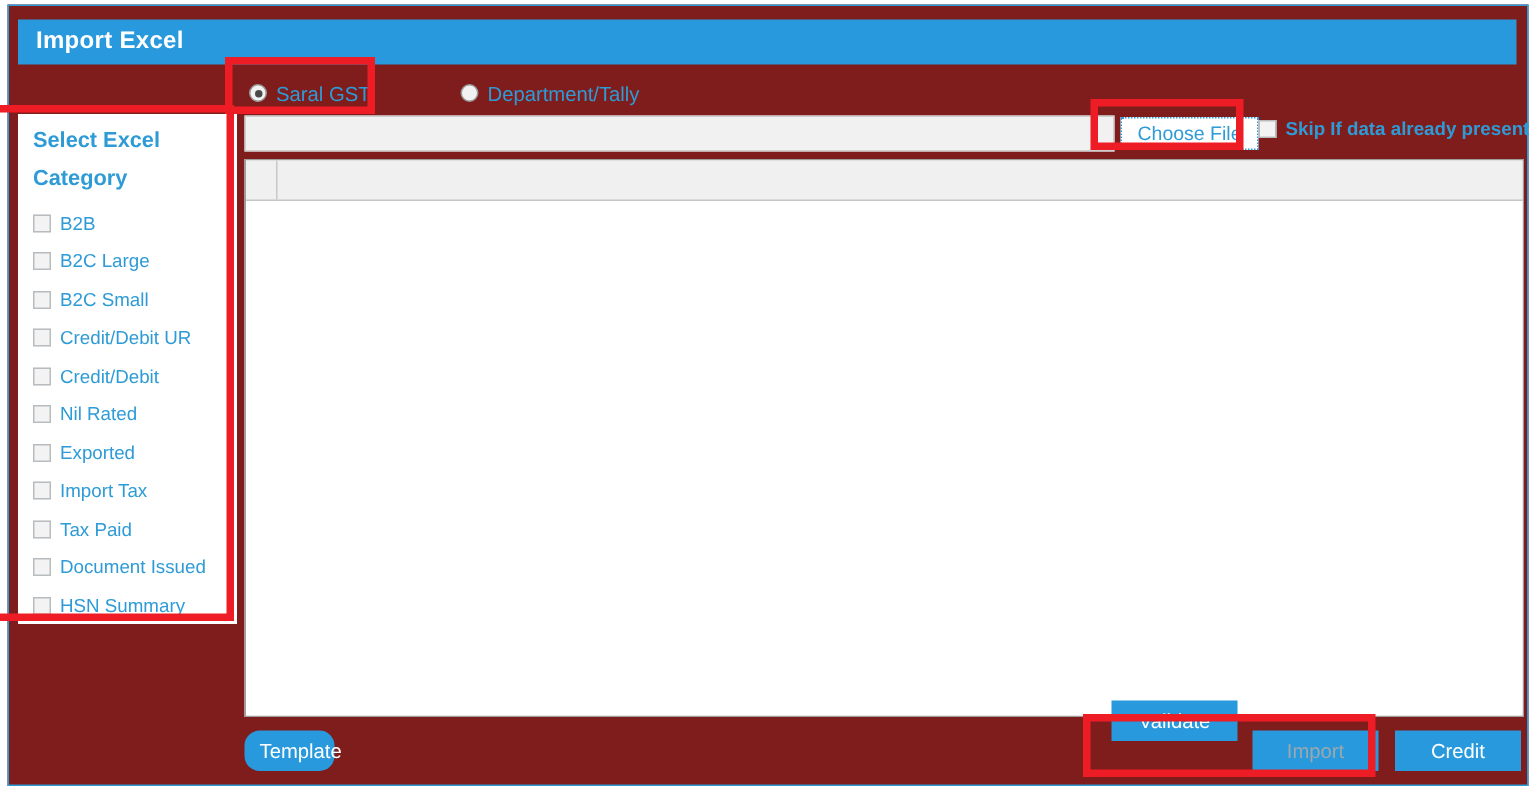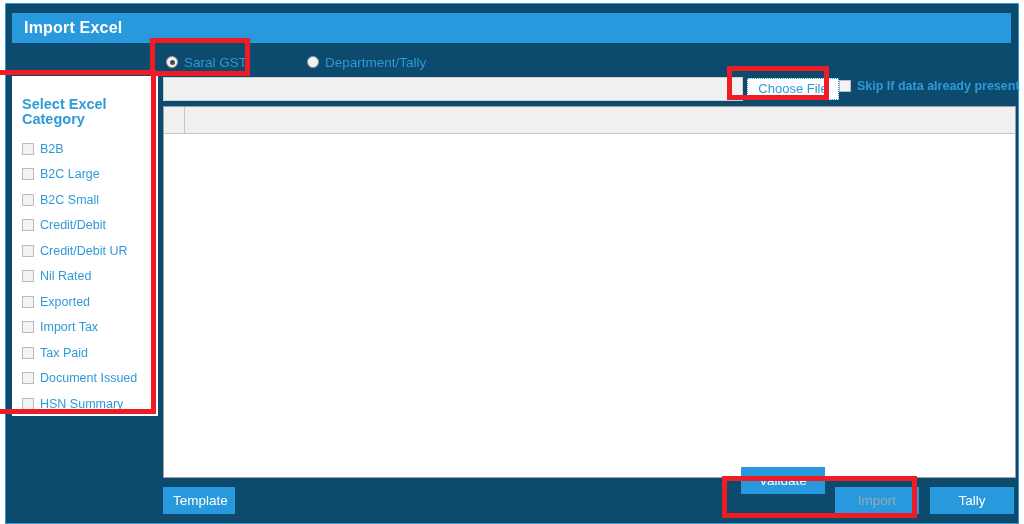--- a/index.html
+++ b/index.html
@@ -15,21 +15,21 @@
     position: relative;
   }
 
   
   #dialog {
     position: absolute;
     left: 5px;
     top: 3px;
     width: 1014px;
     height: 521px;
-    background: #0c4a6e;
+    background: #7f1d1d;
     border: 1px solid #2e9bd6;
     box-sizing: border-box;
   }
 
   
   #titlebar {
     position: absolute;
     left: 6px;
     top: 9px;
     width: 999px;
@@ -91,21 +91,21 @@
     width: 146px;
     height: 340px;
     background: #ffffff;
   }
   .panel-heading {
     color: #2e9bd6;
     font-weight: bold;
     font-size: 14.5px;
     margin-left: 10px;
   }
-  #select-excel-heading { position: absolute; top: 20px; }
+  #select-excel-heading { position: absolute; top: 10px; }
   #category-heading { position: absolute; top: 35px; }
   #category-list {
     position: absolute;
     top: 60px;
     left: 10px;
     width: 135px;
     text-align: right;
   }
   .cat-item {
     display: flex;
@@ -228,21 +228,22 @@
     box-sizing: border-box;
   }
   .btn.disabled {
     color: #9aa8b0;
     cursor: default;
   }
   #template-button {
     position: absolute;
     left: 157px;
     top: 483px;
-    width: 72px;
+    width: 60px;
+    border-radius: 10px;
   }
   #validate-button {
     position: absolute;
     left: 735px;
     top: 463px;
     width: 84px;
   }
   #import-button {
     position: absolute;
     left: 829px;
@@ -300,25 +301,25 @@
       <label class="cat-item">
         <span class="cbox"></span>
         <span>B2C Large</span>
       </label>
       <label class="cat-item">
         <span class="cbox"></span>
         <span>B2C Small</span>
       </label>
       <label class="cat-item">
         <span class="cbox"></span>
+        <span>Credit/Debit UR</span>
+      </label>
+      <label class="cat-item">
+        <span class="cbox"></span>
         <span>Credit/Debit</span>
-      </label>
-      <label class="cat-item">
-        <span class="cbox"></span>
-        <span>Credit/Debit UR</span>
       </label>
       <label class="cat-item">
         <span class="cbox"></span>
         <span>Nil Rated</span>
       </label>
       <label class="cat-item">
         <span class="cbox"></span>
         <span>Exported</span>
       </label>
       <label class="cat-item">
@@ -353,20 +354,20 @@
     <div id="grid-header">
       <div class="grid-col narrow"></div>
       <div class="grid-col wide"></div>
     </div>
     <div id="grid-body"></div>
   </div>
 
   <button id="template-button" class="btn">Template</button>
   <button id="validate-button" class="btn">Validate</button>
   <button id="import-button" class="btn disabled">Import</button>
-  <button id="close-button" class="btn">Tally</button>
+  <button id="close-button" class="btn">Credit</button>
 
 </div>
 
 <div class="annot" id="annot-source"></div>
 <div class="annot" id="annot-category"></div>
 <div class="annot" id="annot-choose"></div>
 <div class="annot" id="annot-actions"></div>
 
 </body></html>

